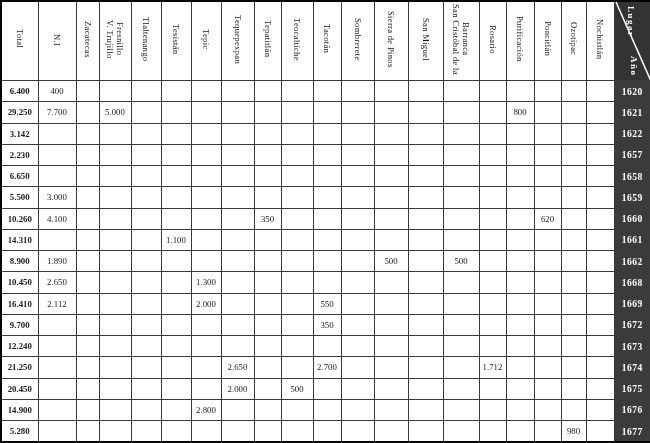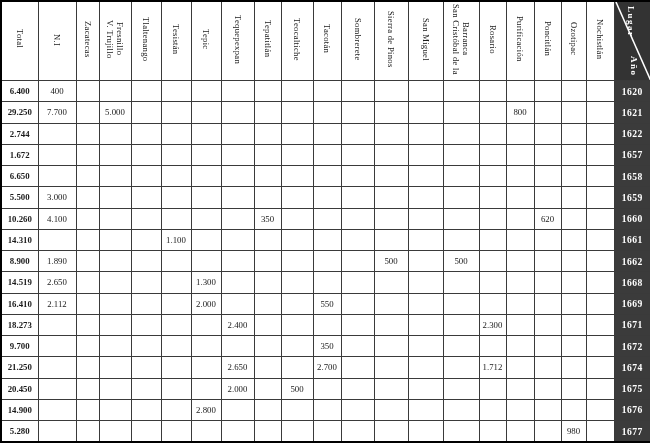--- a/index.html
+++ b/index.html
@@ -171,21 +171,21 @@
           <td class="val"></td>
           <td class="val"></td>
           <td class="val"></td>
           <td class="val">800</td>
           <td class="val"></td>
           <td class="val"></td>
           <td class="val"></td>
           <td class="year">1621</td>
         </tr>
         <tr>
-          <td class="val total">2.744</td>
+          <td class="val total">3.142</td>
           <td class="val"></td>
           <td class="val"></td>
           <td class="val"></td>
           <td class="val"></td>
           <td class="val"></td>
           <td class="val"></td>
           <td class="val"></td>
           <td class="val"></td>
           <td class="val"></td>
           <td class="val"></td>
@@ -194,21 +194,21 @@
           <td class="val"></td>
           <td class="val"></td>
           <td class="val"></td>
           <td class="val"></td>
           <td class="val"></td>
           <td class="val"></td>
           <td class="val"></td>
           <td class="year">1622</td>
         </tr>
         <tr>
-          <td class="val total">1.672</td>
+          <td class="val total">2.230</td>
           <td class="val"></td>
           <td class="val"></td>
           <td class="val"></td>
           <td class="val"></td>
           <td class="val"></td>
           <td class="val"></td>
           <td class="val"></td>
           <td class="val"></td>
           <td class="val"></td>
           <td class="val"></td>
@@ -332,21 +332,21 @@
           <td class="val"></td>
           <td class="val">500</td>
           <td class="val"></td>
           <td class="val"></td>
           <td class="val"></td>
           <td class="val"></td>
           <td class="val"></td>
           <td class="year">1662</td>
         </tr>
         <tr>
-          <td class="val total">14.519</td>
+          <td class="val total">10.450</td>
           <td class="val">2.650</td>
           <td class="val"></td>
           <td class="val"></td>
           <td class="val"></td>
           <td class="val"></td>
           <td class="val">1.300</td>
           <td class="val"></td>
           <td class="val"></td>
           <td class="val"></td>
           <td class="val"></td>
@@ -378,43 +378,20 @@
           <td class="val"></td>
           <td class="val"></td>
           <td class="val"></td>
           <td class="val"></td>
           <td class="val"></td>
           <td class="val"></td>
           <td class="val"></td>
           <td class="year">1669</td>
         </tr>
         <tr>
-          <td class="val total">18.273</td>
-          <td class="val"></td>
-          <td class="val"></td>
-          <td class="val"></td>
-          <td class="val"></td>
-          <td class="val"></td>
-          <td class="val"></td>
-          <td class="val">2.400</td>
-          <td class="val"></td>
-          <td class="val"></td>
-          <td class="val"></td>
-          <td class="val"></td>
-          <td class="val"></td>
-          <td class="val"></td>
-          <td class="val"></td>
-          <td class="val">2.300</td>
-          <td class="val"></td>
-          <td class="val"></td>
-          <td class="val"></td>
-          <td class="val"></td>
-          <td class="year">1671</td>
-        </tr>
-        <tr>
           <td class="val total">9.700</td>
           <td class="val"></td>
           <td class="val"></td>
           <td class="val"></td>
           <td class="val"></td>
           <td class="val"></td>
           <td class="val"></td>
           <td class="val"></td>
           <td class="val"></td>
           <td class="val"></td>
@@ -422,20 +399,43 @@
           <td class="val"></td>
           <td class="val"></td>
           <td class="val"></td>
           <td class="val"></td>
           <td class="val"></td>
           <td class="val"></td>
           <td class="val"></td>
           <td class="val"></td>
           <td class="val"></td>
           <td class="year">1672</td>
+        </tr>
+        <tr>
+          <td class="val total">12.240</td>
+          <td class="val"></td>
+          <td class="val"></td>
+          <td class="val"></td>
+          <td class="val"></td>
+          <td class="val"></td>
+          <td class="val"></td>
+          <td class="val"></td>
+          <td class="val"></td>
+          <td class="val"></td>
+          <td class="val"></td>
+          <td class="val"></td>
+          <td class="val"></td>
+          <td class="val"></td>
+          <td class="val"></td>
+          <td class="val"></td>
+          <td class="val"></td>
+          <td class="val"></td>
+          <td class="val"></td>
+          <td class="val"></td>
+          <td class="year">1673</td>
         </tr>
         <tr>
           <td class="val total">21.250</td>
           <td class="val"></td>
           <td class="val"></td>
           <td class="val"></td>
           <td class="val"></td>
           <td class="val"></td>
           <td class="val"></td>
           <td class="val">2.650</td>

